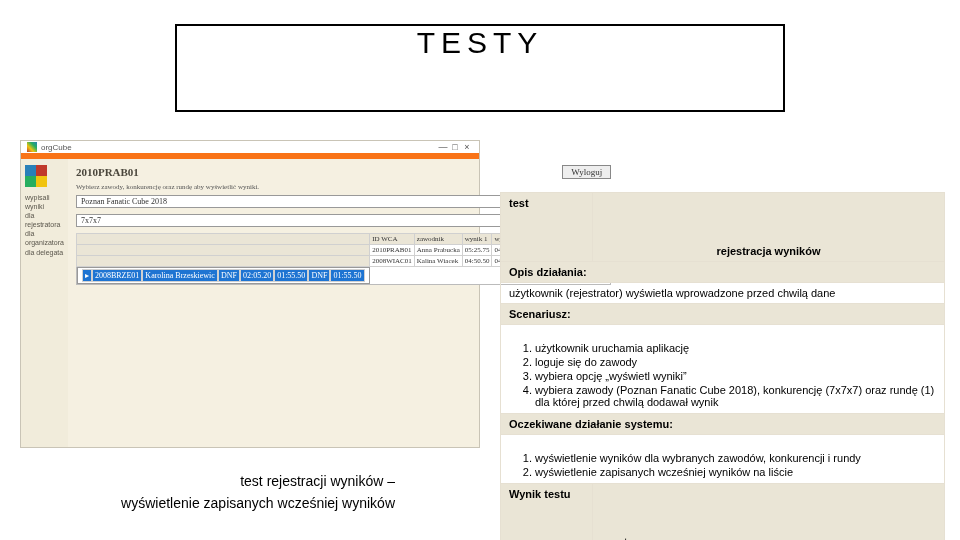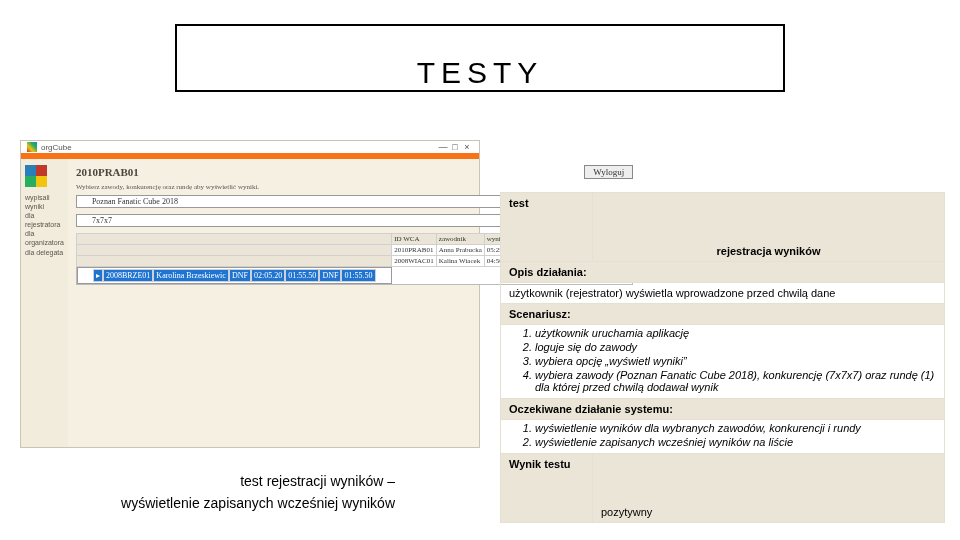--- a/index.html
+++ b/index.html
@@ -1,19 +1,19 @@
 <!DOCTYPE html>
 <html><head>
 <meta charset="utf-8">
 <style>
   * { box-sizing: border-box; margin: 0; padding: 0; }
   body { width: 960px; height: 540px; background: #fff; font-family: "Segoe UI", Arial, sans-serif; position: relative; overflow: hidden; }
 
   
-  .title-frame { position: absolute; top: 24px; left: 175px; width: 610px; height: 68px; border: 2px solid #000; display: flex; align-items: flex-end; justify-content: center; }
+  .title-frame { position: absolute; top: 24px; left: 175px; width: 610px; height: 88px; border: 2px solid #000; display: flex; align-items: flex-start; justify-content: center; }
   .title-text { font-size: 30px; letter-spacing: 6px; font-weight: 500; }
 
   
   .caption { position: absolute; left: 75px; top: 470px; width: 320px; text-align: right; font-size: 14px; line-height: 1.6; }
 
   
   .app-window { position: absolute; left: 20px; top: 140px; width: 460px; height: 308px; background: #f5f0e1; border: 1px solid #c9c4b6; }
   .app-titlebar { height: 18px; background: #fff; border-bottom: 6px solid #f97316; display: flex; align-items: center; padding: 0 6px; font-size: 8px; color: #555; }
   .app-titlebar .icon { width: 10px; height: 10px; background: linear-gradient(45deg,#c0392b,#f1c40f,#27ae60,#2980b9); margin-right: 4px; }
   .app-titlebar .spacer { flex: 1; }
@@ -22,41 +22,41 @@
   .app-body { display: flex; height: calc(100% - 18px); }
   .app-side { width: 68px; background: #f1ecdb; padding: 6px 4px; font-size: 7px; color: #5a564c; line-height: 1.3; }
   .app-side .logo { width: 22px; height: 22px; background: conic-gradient(#c0392b 0 25%, #f1c40f 0 50%, #27ae60 0 75%, #2980b9 0); margin-bottom: 6px; }
 
   .app-main { flex: 1; padding: 6px 8px; font-size: 8px; color: #333; font-family: Liberation Serif, serif; }
   .app-main .banner { display: flex; align-items: center; margin-bottom: 4px; }
   .app-main .user-id { font-weight: bold; font-size: 11px; color: #4a463c; flex: 1; }
   .app-main .logout { border: 1px solid #888; background: #eee; padding: 1px 8px; font-size: 9px; }
   .app-main .instr { font-size: 7px; color: #555; margin-bottom: 4px; }
   .app-main .selects { display: flex; gap: 4px; margin-bottom: 6px; }
-  .app-main .sel { border: 1px solid #999; background: #fff; padding: 1px 15px; font-size: 8px; display: flex; justify-content: space-between; align-items: flex-end; }
+  .app-main .sel { border: 1px solid #999; background: #fff; padding: 1px 4px; font-size: 8px; display: flex; justify-content: space-between; align-items: flex-end; }
   .sel-a { flex: 3; } .sel-b { flex: 2; } .sel-c { flex: 0 0 30px; }
   .caret { font-size: 6px; color: #666; }
 
   .grid { border: 1px solid #bbb; background: #fff; font-size: 7px; width: 100%; border-collapse: collapse; }
   .grid th, .grid td { border: 1px solid #d0d0d0; padding: 1px 2px; text-align: left; white-space: nowrap; overflow: hidden; }
   .grid th { background: #eae5d6; font-weight: normal; }
   .grid tr.sel td { background: #1e74d2; color: #fff; }
   .grid .rowhdr { width: 10px; background: #eae5d6; }
 
   
   .test-panel { position: absolute; left: 500px; top: 192px; width: 445px; font-size: 11px; }
   .tp-row { border: 1px solid #e6e0d2; border-top: none; display: flex; }
   .tp-row:first-child { border-top: 1px solid #e6e0d2; }
   .tp-head { background: #eae5d6; }
   .tp-cell { padding: 4px 8px; }
   .tp-label { width: 92px; font-weight: bold; border-right: 1px solid #e6e0d2; }
   .tp-value { flex: 1; margin-top: 48px; }
   .tp-full { flex: 1; padding: 4px 8px; }
   .tp-full-bold { font-weight: bold; }
-  ol.tp-list { list-style: decimal; padding: 1px 8px 4px 34px; flex:1;font-style:italic; }
+  ol.tp-list { list-style: decimal; padding: 16px 8px 4px 34px; flex:1; }
   ol.tp-list li { padding: 1px 0; }
 
   
 </style>
 </head>
 <body>
 
 <div class="title-frame">
   <div class="title-text" data-bind="title">TESTY</div>
 </div>

